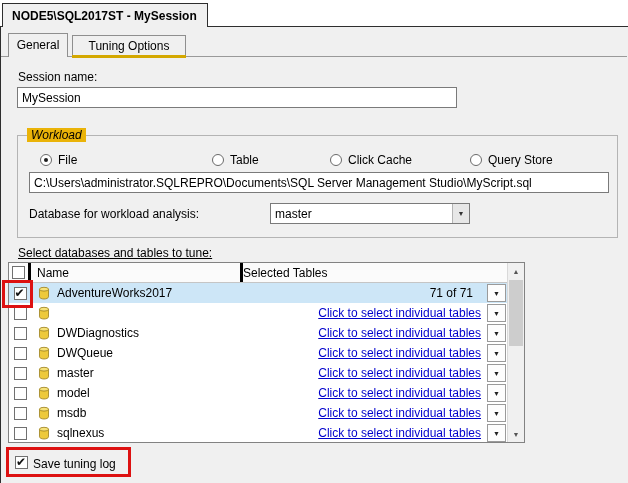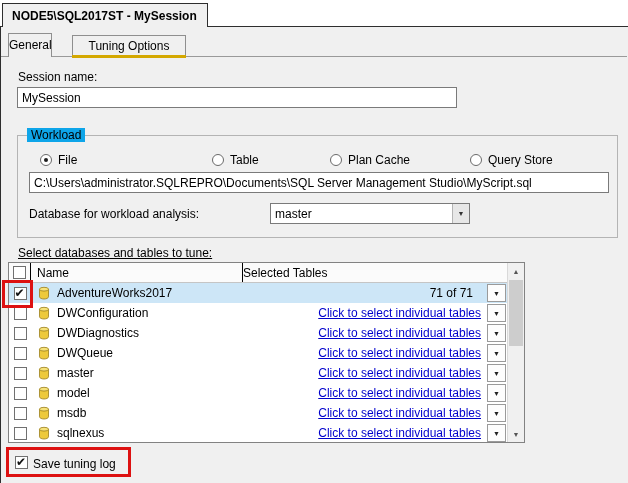--- a/index.html
+++ b/index.html
@@ -17,37 +17,37 @@
     z-index: 3; font-weight: bold; display: flex; align-items: center;
     padding: 0 9px; white-space: nowrap; overflow: hidden;
   }
   .panel {
     position: absolute; left: 0; top: 26px; width: 628px; height: 457px;
     background: #f0f0f0; border-top: 1px solid #2e2e2e; border-left: 1px solid #2e2e2e;
   }
   
   .tab { position: absolute; background: #f0f0f0; border: 1px solid #8f8f8f;
          text-align: center; cursor: default; }
-  .tab-general { left: 8px; top: 33px; width: 44px; height: 24px; border-bottom: none;
+  .tab-general { left: 8px; top: 33px; width: 60px; height: 24px; border-bottom: none;
                  z-index: 2; padding-top: 4px; }
   .tab-tuning  { left: 72px; top: 35px; width: 114px; height: 21px; padding-top: 3px; }
   .tabs-divider { position: absolute; left: 1px; top: 56px; width: 626px; height: 1px;
                   background: #9a9a9a; z-index: 1; }
   .tab-accent { position: absolute; left: 72px; top: 55px; width: 114px; height: 3px;
                 background: #d4a800; z-index: 2; }
   
   .lbl { position: absolute; white-space: nowrap; }
   .textbox {
     position: absolute; border: 1px solid #7a7a7a; background: #fff;
     font-family: inherit; font-size: 12px; padding: 0 4px; height: 21px;
     white-space: nowrap; overflow: hidden;
   }
   input.textbox { outline: none; }
   .groupbox { position: absolute; border: 1px solid #b4b4b4; }
-  .group-label { position: absolute; background: #0ea5e9; padding: 0 4px; z-index: 2; }
+  .group-label { position: absolute; background: #eab308; padding: 0 4px; z-index: 2; font-style: italic; }
   
   .radio-opt { position: absolute; display: flex; align-items: center; gap: 6px;
                height: 14px; }
   .radio { width: 12px; height: 12px; border: 1px solid #6a6a6a; border-radius: 50%;
            background: #fff; position: relative; flex: 0 0 auto; }
   .radio.selected::after { content: ""; position: absolute; left: 3px; top: 3px;
            width: 4px; height: 4px; border-radius: 50%; background: #1d1d1d; }
   
   .combo { position: absolute; border: 1px solid #7a7a7a; background: #fff;
            display: flex; align-items: center; height: 21px; }
@@ -66,21 +66,21 @@
   .grid-header { position: absolute; left: 0; top: 0; right: 17px; height: 20px;
           background: #fbfbfb; border-bottom: 1px solid #c5c5c5; display: flex; }
   .grid-body { position: absolute; left: 0; top: 20px; right: 17px; bottom: 0;
           overflow: hidden; }
   .grid-row { height: 20px; display: flex; background: #fff; }
   .grid-row.selected { background: #cde6f7; }
   .cell { display: flex; align-items: center; overflow: hidden; }
   .c-check { width: 22px; justify-content: center; }
   .c-name { width: 212px; padding-left: 6px; }
   .c-tables { flex: 1; padding-right: 1px; }
-  .grid-header .c-check, .grid-header .c-name { border-right: 1px solid #000000; }
+  .grid-header .c-check, .grid-header .c-name { border-right: 3px solid #000000; }
   .db-icon { width: 14px; height: 14px; margin-right: 6px; flex: 0 0 auto; display: inline-flex; }
   .count { flex: 1; text-align: right; padding-right: 14px; white-space: nowrap; }
   .tables-link { flex: 1; text-align: right; padding-right: 6px; color: #0000cc;
           text-decoration: underline; white-space: nowrap; cursor: pointer; }
   .dd-btn { width: 19px; height: 18px; margin: 1px 0; background: #fdfdfd;
           border: 1px solid #9a9a9a; display: flex; align-items: center;
           justify-content: center; font-size: 7px; color: #222; flex: 0 0 auto; }
   
   .scrollbar { position: absolute; top: 0; right: 0; width: 17px; height: 100%;
           background: #f0f0f0; border-left: 1px solid #d9d9d9; }
@@ -126,21 +126,21 @@
   <div class="radio-opt" style="left:40px; top:153px;">
     <span class="radio selected"></span>
     <span>File</span>
   </div>
   <div class="radio-opt" style="left:212px; top:153px;">
     <span class="radio"></span>
     <span>Table</span>
   </div>
   <div class="radio-opt" style="left:330px; top:153px;">
     <span class="radio"></span>
-    <span>Plan Cache</span>
+    <span>Click Cache</span>
   </div>
   <div class="radio-opt" style="left:470px; top:153px;">
     <span class="radio"></span>
     <span>Query Store</span>
   </div>
 
   <input class="textbox" style="left: 29px; top: 172px; width: 580px;" value="C:\Users\administrator.SQLREPRO\Documents\SQL Server Management Studio\MyScript.sql">
 
   <div class="lbl" style="left:29px; top:207px;text-align:center;">Database for workload analysis:</div>
   <div class="combo" style="left:270px; top:203px; width:200px;">
@@ -188,21 +188,20 @@
         <div class="cell c-check">
             <span class="checkbox"></span>
           </div>
         <div class="cell c-name">
           <span class="db-icon">
               <svg width="14" height="14" viewBox="0 0 14 14">
                 <path d="M2.5 3.2 L2.5 10.8 C2.5 12 4.5 13 7 13 C9.5 13 11.5 12 11.5 10.8 L11.5 3.2 Z" fill="#edc93c" stroke="#9a7d1c" stroke-width="0.8"></path>
                 <ellipse cx="7" cy="3.2" rx="4.5" ry="1.9" fill="#f7e37a" stroke="#9a7d1c" stroke-width="0.8"></ellipse>
               </svg>
             </span>
-          <span>DWConfiguration</span>
         </div>
         <div class="cell c-tables">
           <a class="tables-link">Click to select individual tables</a>
           <span class="dd-btn">▼</span>
         </div>
       </div>
 
       <div class="grid-row">
         <div class="cell c-check">
             <span class="checkbox"></span>

